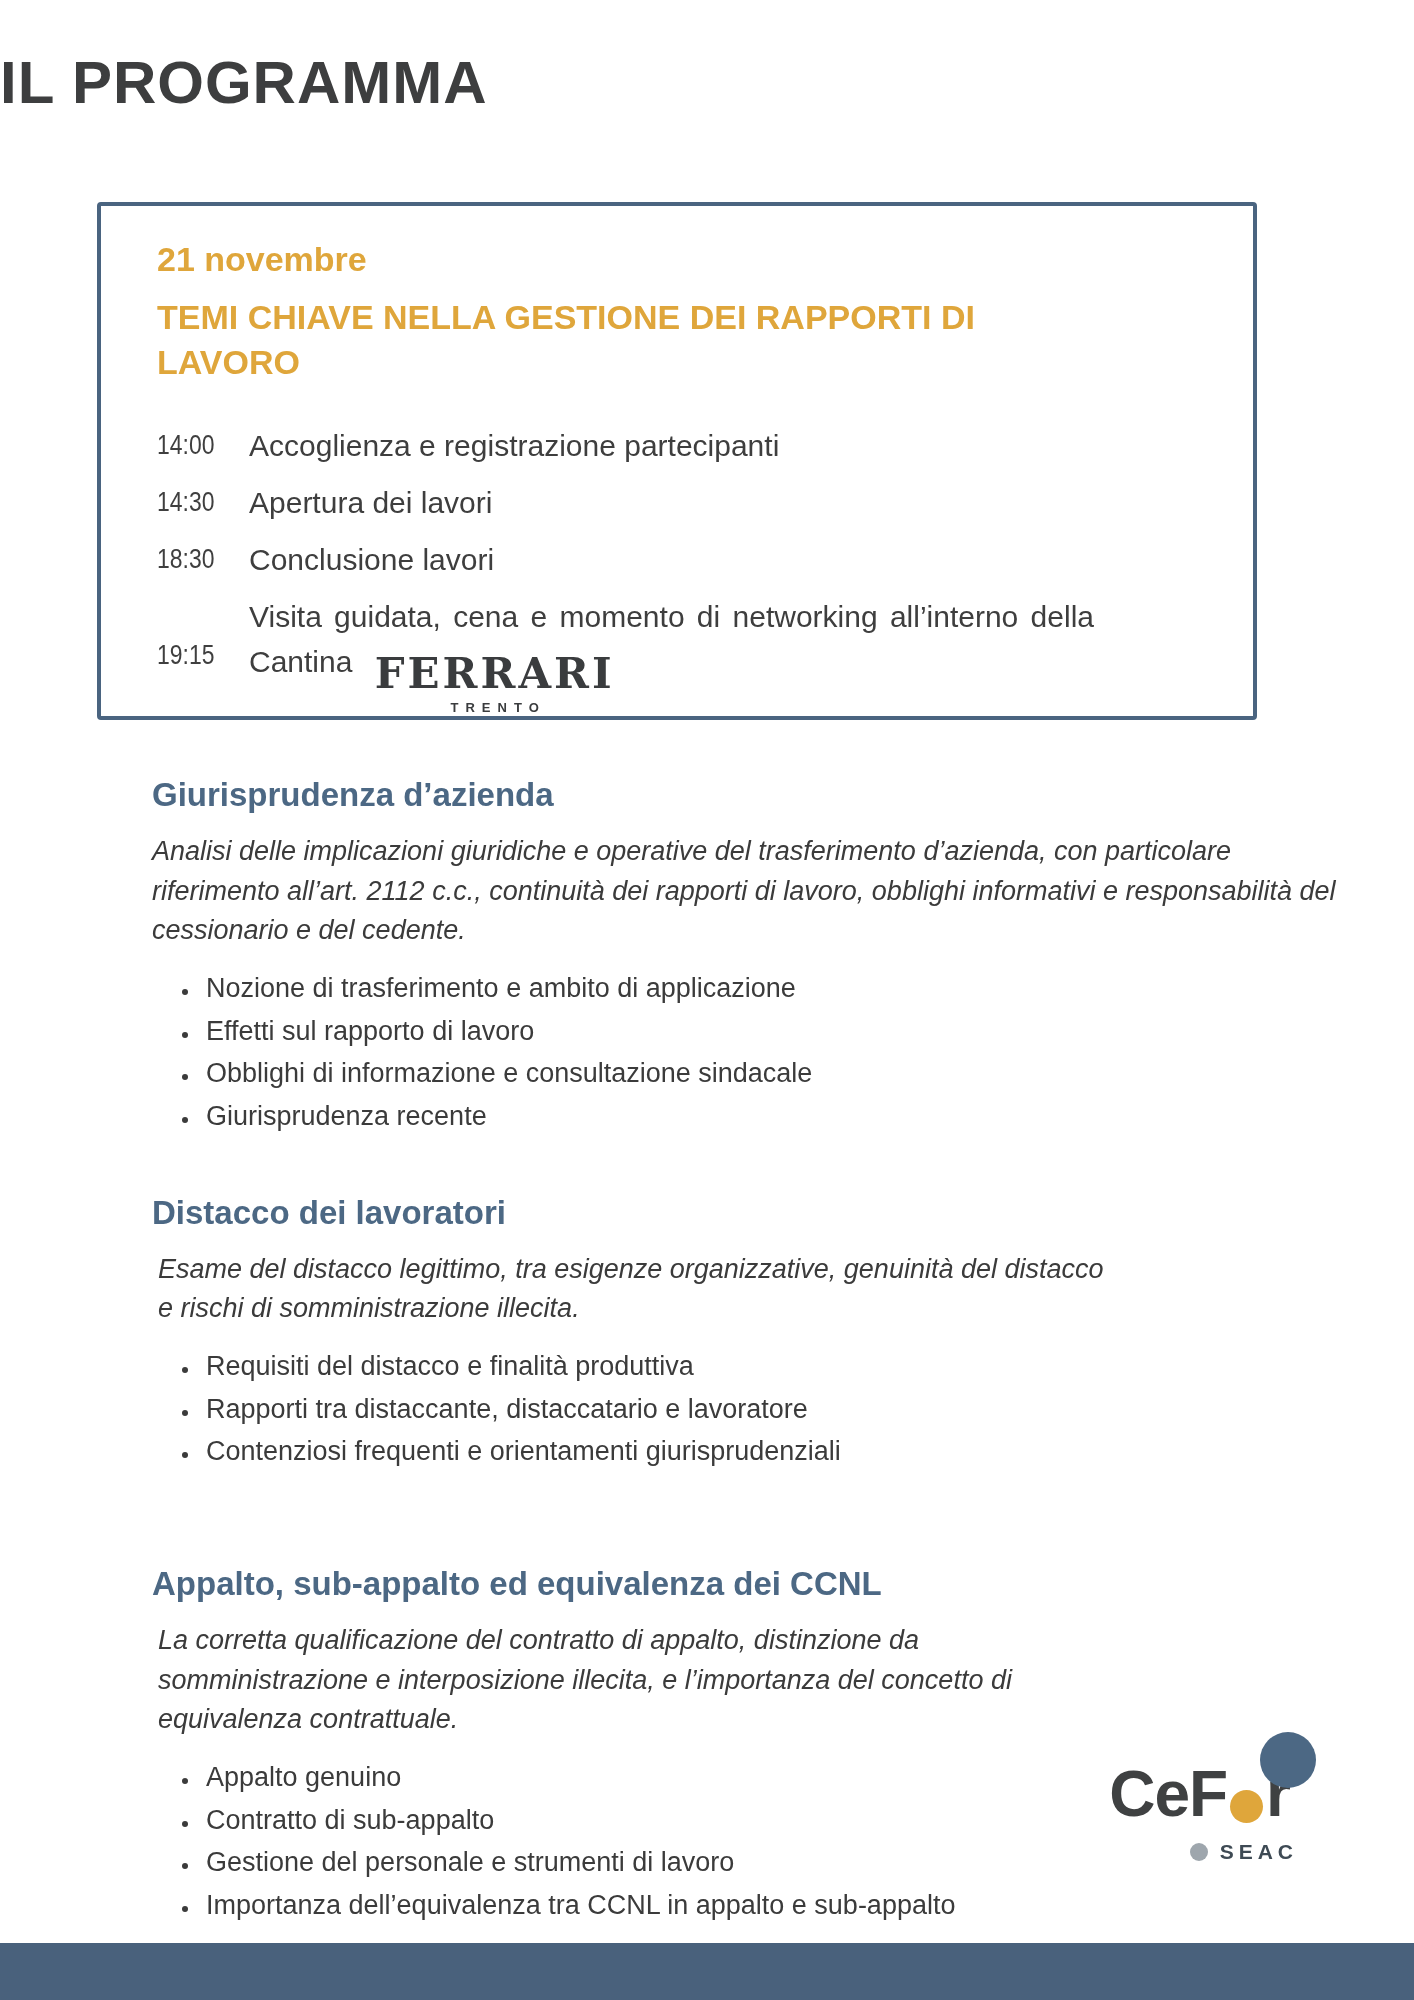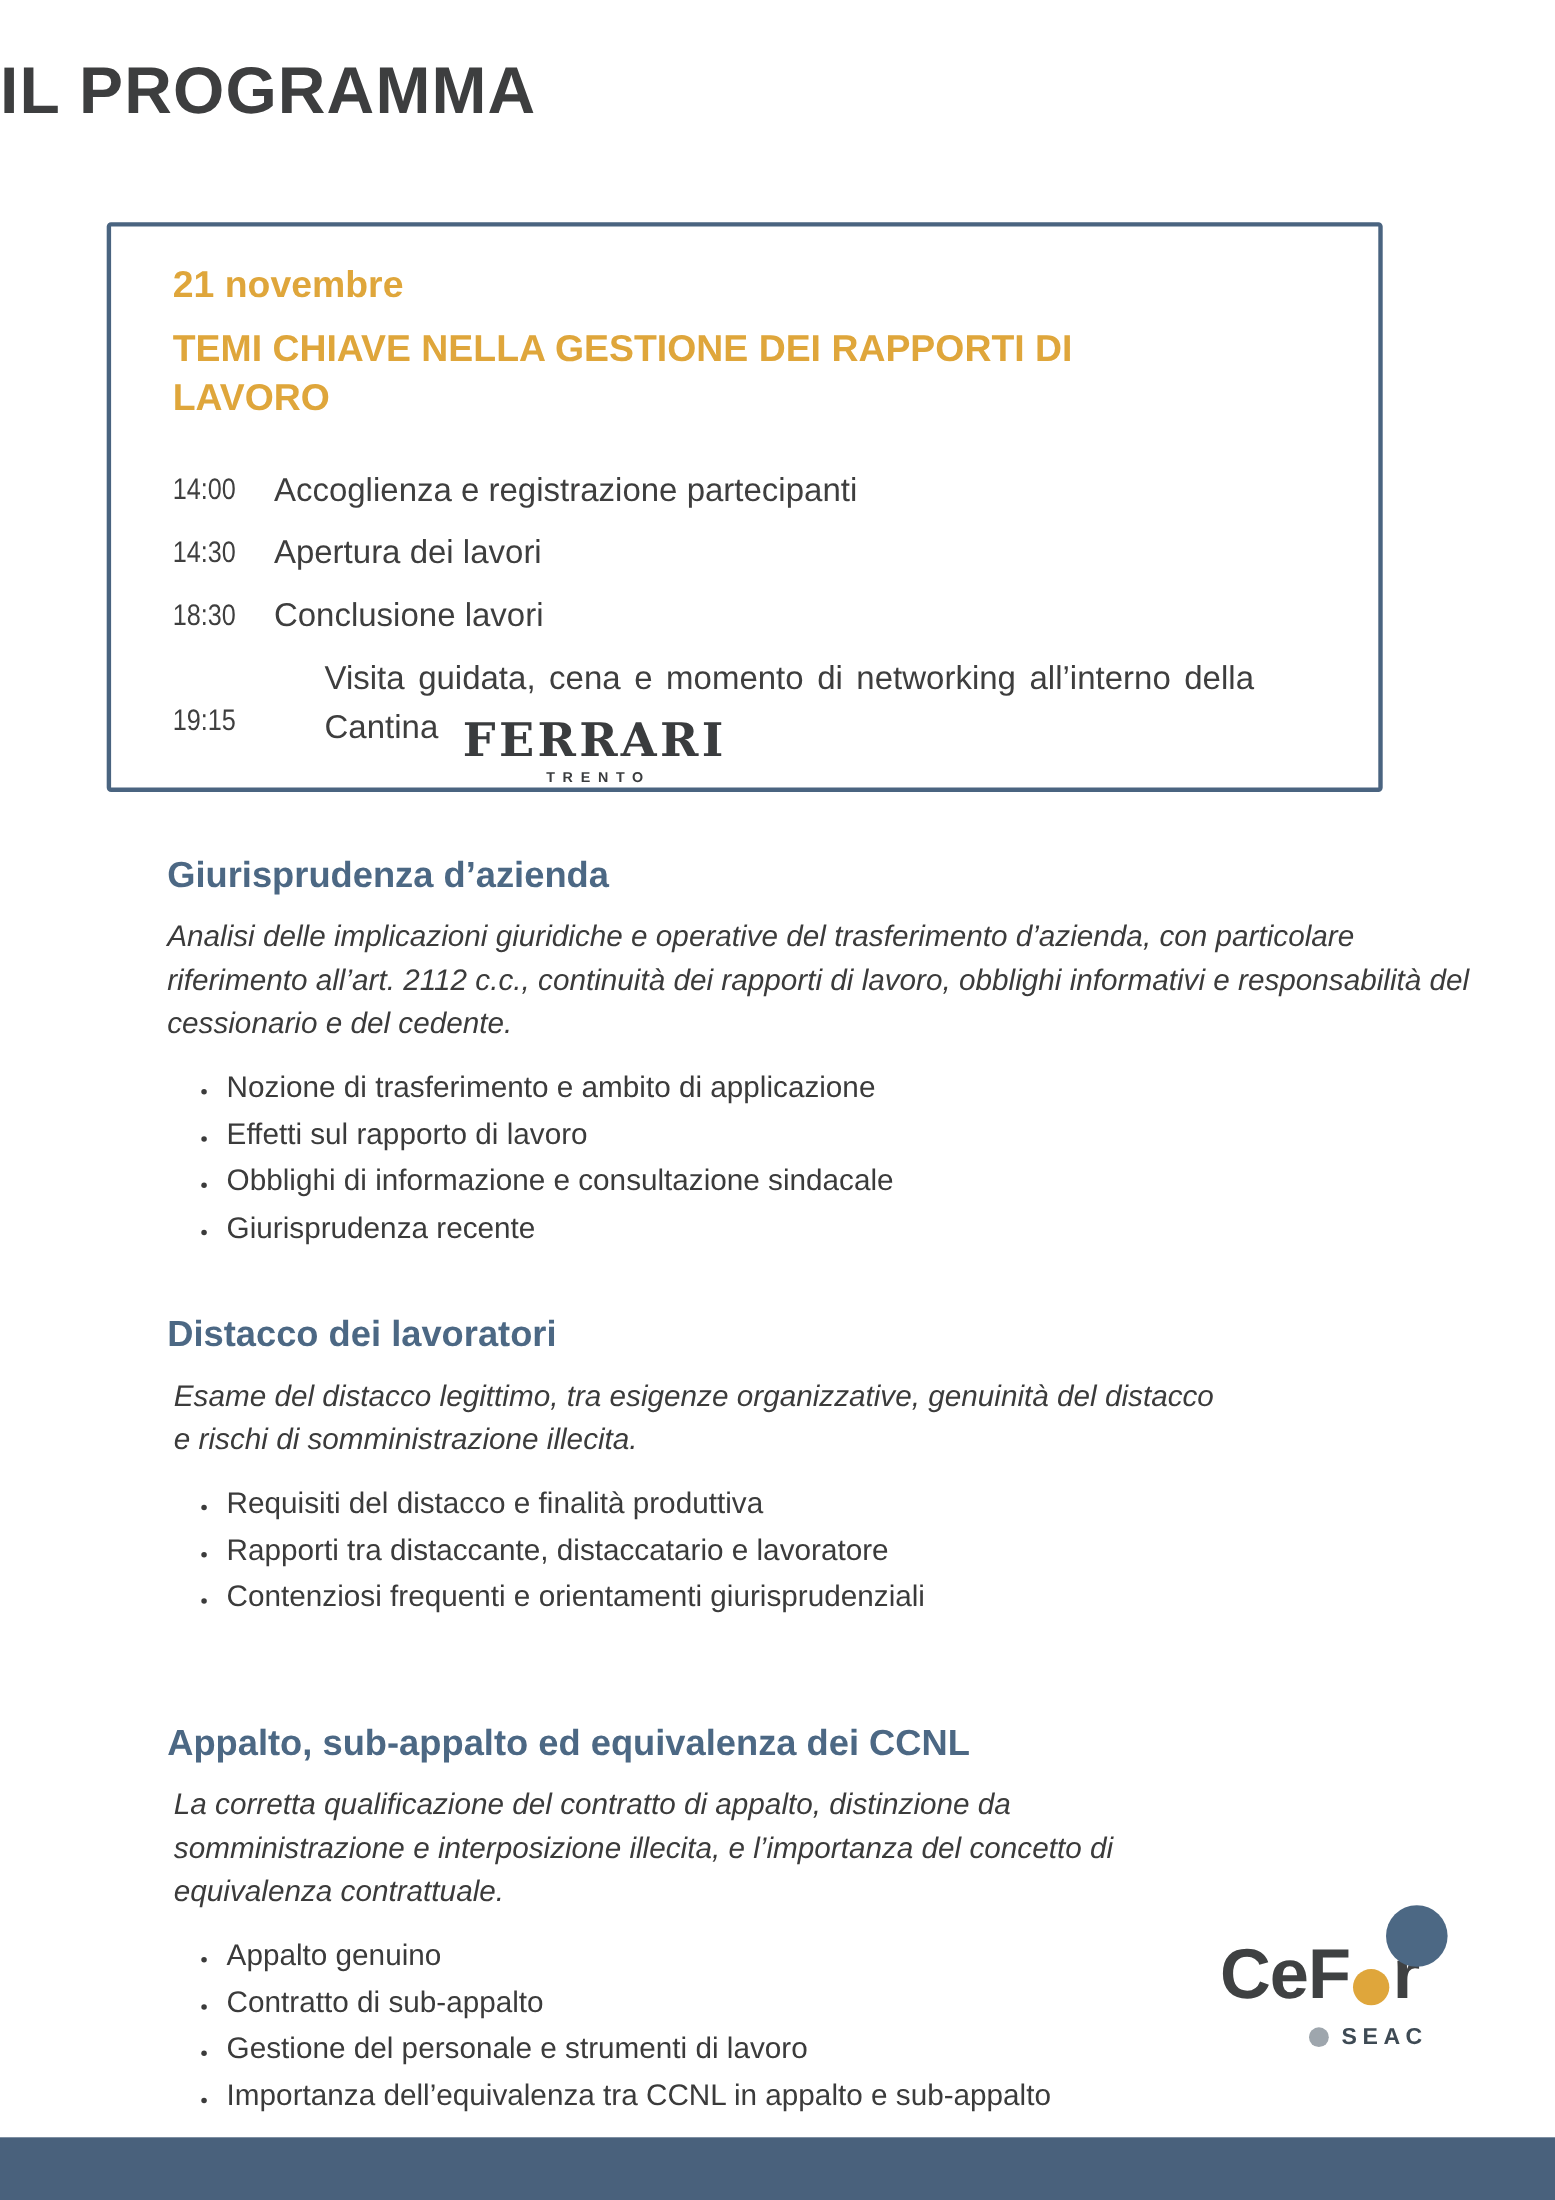--- a/index.html
+++ b/index.html
@@ -34,21 +34,21 @@
     line-height:1.32;max-width:900px;
   }
   .schedule{margin-top:38px;display:flex;flex-direction:column;gap:12px;}
   .srow{display:flex;align-items:center;}
   .stime{
     flex:0 0 92px;font-size:27px;color:#3F3F3F;font-weight:400;
     display:inline-block;transform:scaleX(.85);transform-origin:left center;
     white-space:nowrap;
   }
   .stext{font-size:30px;color:#3E3E3E;line-height:1.5;}
-  .srow.has-logo .stext{text-align:justify;max-width:845px;margin-left:46px;}
+  .srow.has-logo .stext{text-align:justify;max-width:845px;}
   .ferrari{
     display:inline-flex;flex-direction:column;align-items:center;
     vertical-align:-16px;margin-left:14px;
   }
   .fer-main{
     font-family:"DejaVu Serif",serif;font-weight:700;font-size:42px;
     letter-spacing:3px;color:#3A3C3E;line-height:1;white-space:nowrap;
   }
   .fer-sub{
     font-size:13px;letter-spacing:7px;padding-left:7px;margin-top:3px;

